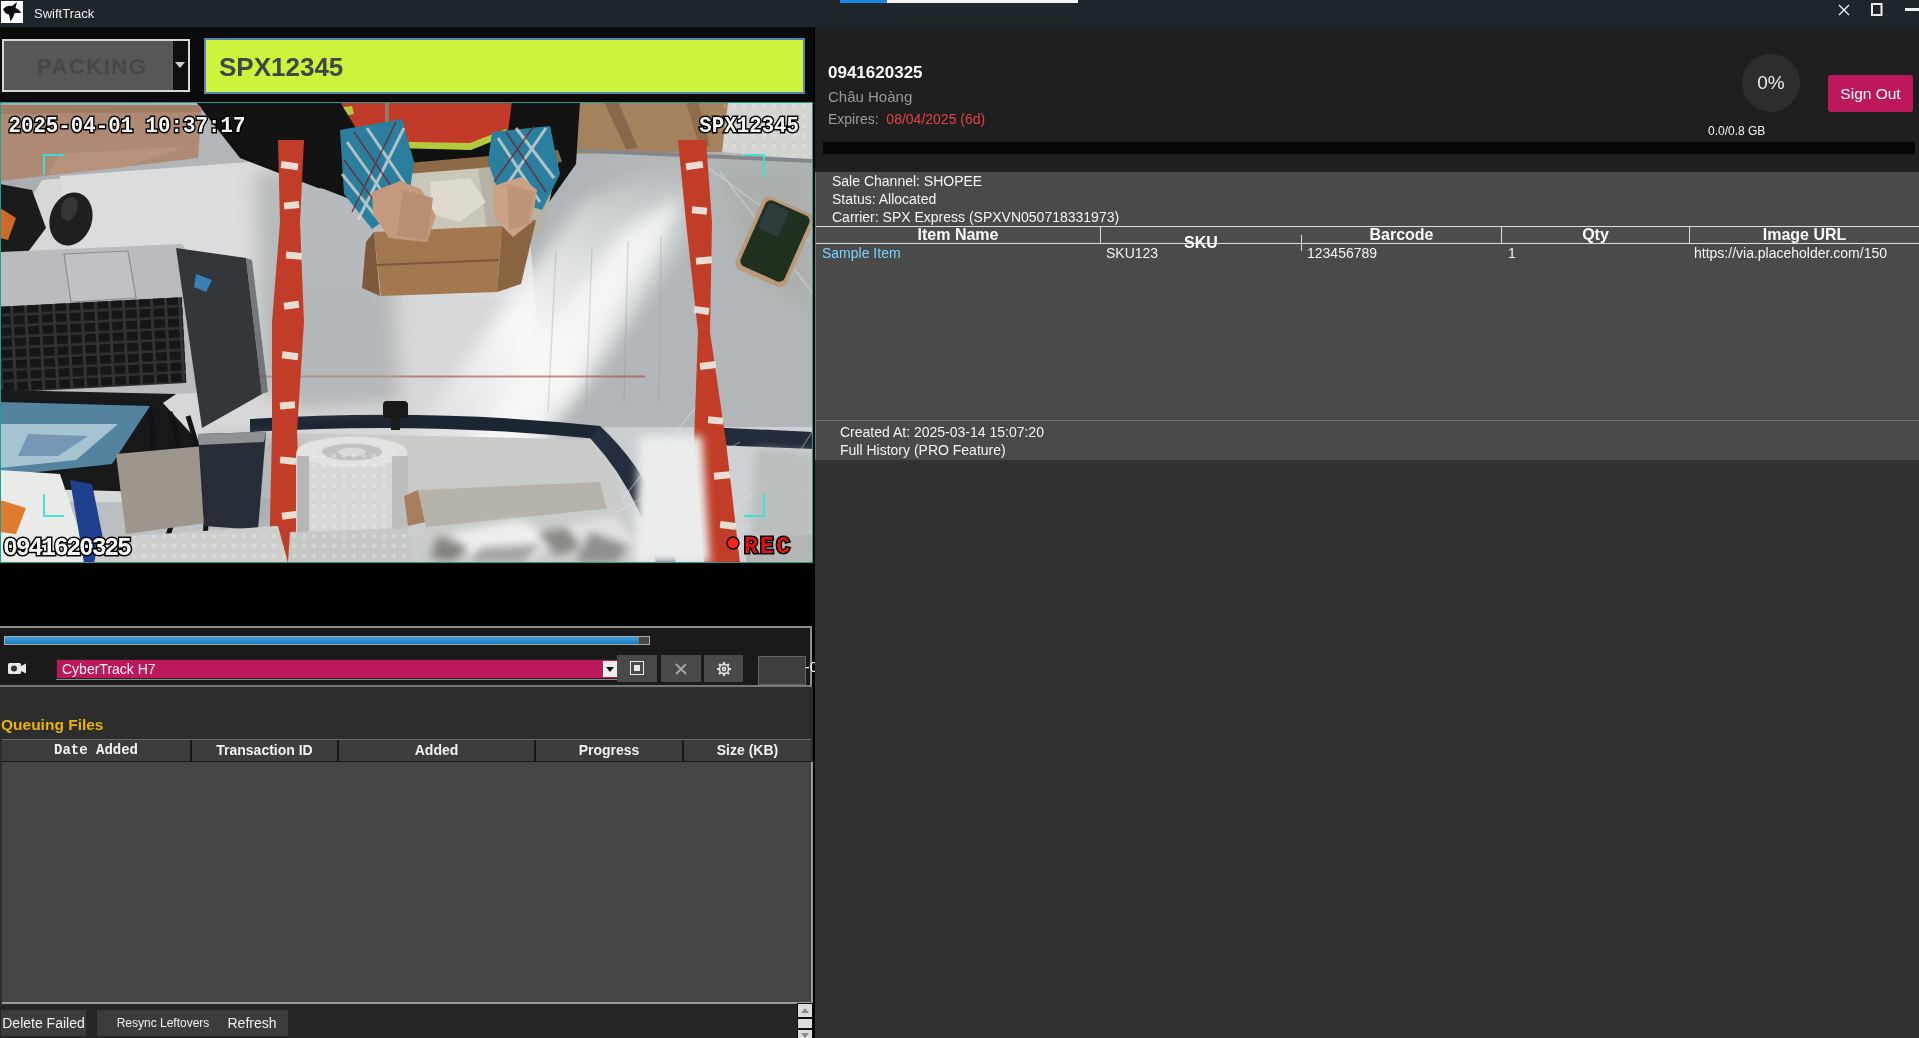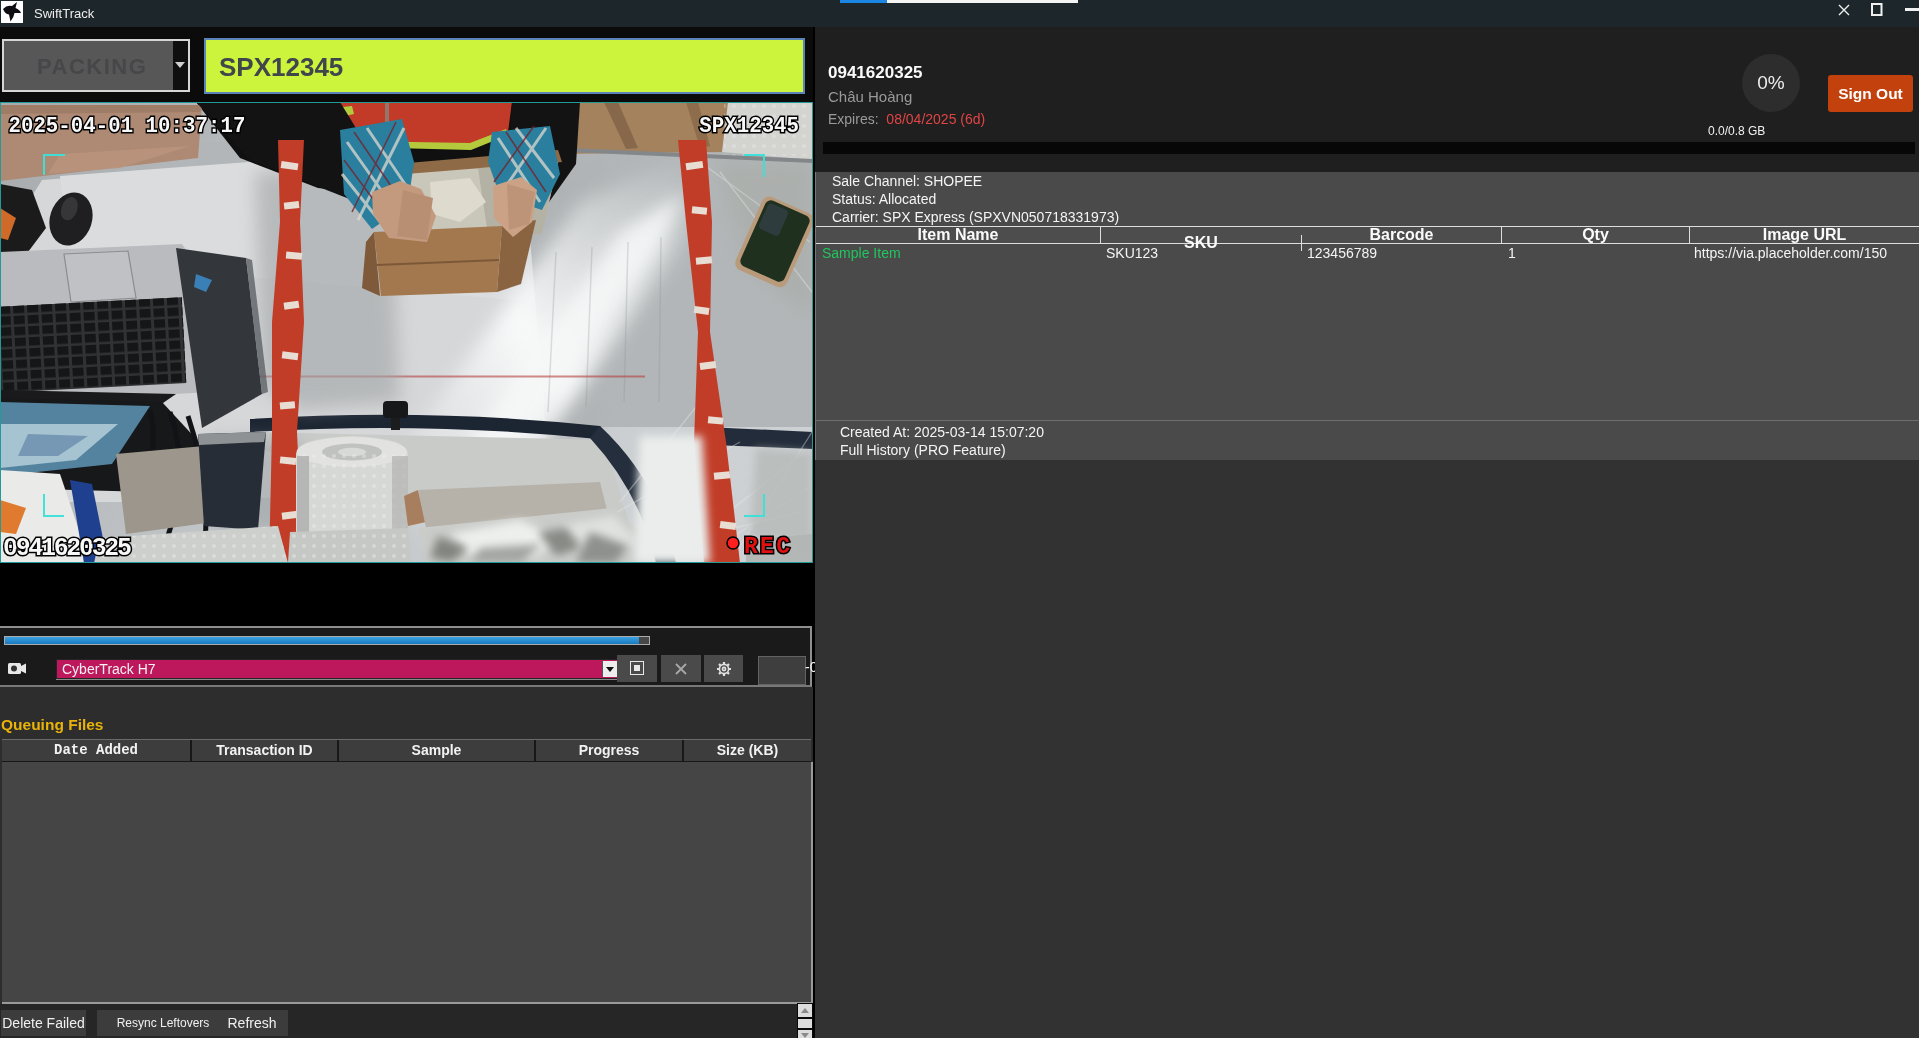--- a/index.html
+++ b/index.html
@@ -325,21 +325,21 @@
     </g>
   </svg>
 </div>
 <div class="a" style="left:758px;top:656px;width:43px;height:29px;background:#3e3e3e;border:1px solid #636363;text-align:center;line-height:21px;font-size:14px;color:#f5f5f5;padding-left:46px;">-04:56</div>
 
 <div class="a" style="left:0;top:687px;width:813px;height:351px;background:#2d2d2d;"></div>
 <div class="a" style="left:1px;top:716px;font-size:15.5px;font-weight:bold;color:#eab308;">Queuing Files</div>
 <div class="a" style="left:2px;top:739px;width:809px;height:23px;background:#3d3d3d;border-top:1px solid #6a6a6a;border-bottom:1px solid #181818;font-size:14px;font-weight:bold;color:#f2f2f2;">
   <div class="a" style="left:0;top:0;width:190px;height:21px;border-right:2px solid #181818;text-align:center;line-height:21px;font-family:Liberation Mono, monospace;">Date Added</div>
   <div class="a" style="left:190px;top:0;width:147px;height:21px;border-right:2px solid #181818;text-align:center;line-height:21px;">Transaction ID</div>
-  <div class="a" style="left:337px;top:0;width:197px;height:21px;border-right:2px solid #181818;text-align:center;line-height:21px;">Sample</div>
+  <div class="a" style="left:337px;top:0;width:197px;height:21px;border-right:2px solid #181818;text-align:center;line-height:21px;">Added</div>
   <div class="a" style="left:534px;top:0;width:148px;height:21px;border-right:2px solid #181818;text-align:center;line-height:21px;">Progress</div>
   <div class="a" style="left:682px;top:0;width:127px;height:21px;text-align:center;line-height:21px;">Size (KB)</div>
 </div>
 <div class="a" style="left:2px;top:762px;width:811px;height:242px;background:#454545;border-right:2px solid #9a9a9a;border-bottom:2px solid #9a9a9a;"></div>
 <div class="a" style="left:0;top:1004px;width:813px;height:34px;background:#262626;"></div>
 <div class="a" style="left:1px;top:1010px;width:85px;height:26px;background:#3c3c3c;text-align:center;line-height:26px;font-size:14px;color:#f0f0f0;white-space:nowrap;">Delete Failed</div>
 <div class="a" style="left:97px;top:1010px;width:132px;height:26px;background:#3c3c3c;text-align:center;line-height:26px;font-size:12px;color:#f0f0f0;white-space:nowrap;">Resync Leftovers</div>
 <div class="a" style="left:216px;top:1010px;width:72px;height:26px;background:#3c3c3c;text-align:center;line-height:26px;font-size:14px;color:#f0f0f0;white-space:nowrap;">Refresh</div>
 
 <div class="a" style="left:797px;top:1003px;width:16px;height:35px;background:#0a0a0a;">
@@ -350,34 +350,34 @@
   <div class="a" style="left:1px;top:27px;width:14px;height:11px;background:#dcdcdc;">
     <div class="a" style="left:3px;top:3px;width:0;height:0;border-left:4px solid transparent;border-right:4px solid transparent;border-top:5px solid #8a8a8a;"></div>
   </div>
 </div>
 
 <div class="a" style="left:815px;top:27px;width:1104px;height:1011px;background:#1f1f1f;"></div>
 <div class="a" style="left:828px;top:63px;font-size:17px;font-weight:bold;color:#fafafa;">0941620325</div>
 <div class="a" style="left:828px;top:88px;font-size:15px;color:#9a9a9a;">Châu Hoàng</div>
 <div class="a" style="left:828px;top:111px;font-size:14px;color:#9a9a9a;">Expires: <span style="color:#e04545;">&nbsp;08/04/2025 (6d)</span></div>
 <div class="a" style="left:1742px;top:54px;width:58px;height:58px;border-radius:50%;background:#2d2d2d;text-align:center;line-height:58px;font-size:19px;color:#ececec;">0%</div>
-<div class="a" style="left:1828px;top:75px;width:85px;height:37px;background:#c2410c;border-radius:3px;text-align:center;line-height:37px;font-size:15.5px;font-weight:bold;color:#fff;">Sign Out</div>
+<div class="a" style="left:1828px;top:75px;width:85px;height:37px;background:#be185d;border-radius:3px;text-align:center;line-height:37px;font-size:15.5px;font-weight:normal;color:#fff;">Sign Out</div>
 <div class="a" style="left:1708px;top:124px;font-size:12px;color:#f0f0f0;">0.0/0.8 GB</div>
 <div class="a" style="left:823px;top:142px;width:1092px;height:12px;background:#070707;"></div>
 
 <div class="a" style="left:815px;top:172px;width:1104px;height:288px;background:#4a4a4a;border-left:1px solid #787878;"></div>
 <div class="a" style="left:832px;top:172px;font-size:14px;color:#f4f4f4;line-height:18px;">Sale Channel: SHOPEE<br>Status: Allocated<br>Carrier: SPX Express (SPXVN050718331973)</div>
 <div class="a" style="left:816px;top:226px;width:1103px;height:18px;background:#4d4d4d;border-top:1px solid #dedede;border-bottom:1px solid #dedede;font-size:16px;font-weight:bold;color:#fafafa;">
   <div class="a" style="left:0;top:0;width:285px;height:16px;border-right:1px solid #dedede;text-align:center;line-height:16px;">Item Name</div>
   <div class="a" style="left:285px;top:0;width:201px;height:16px;border-right:1px solid #dedede;text-align:center;line-height:16px;margin-top:8px;">SKU</div>
   <div class="a" style="left:486px;top:0;width:200px;height:16px;border-right:1px solid #dedede;text-align:center;line-height:16px;">Barcode</div>
   <div class="a" style="left:686px;top:0;width:188px;height:16px;border-right:1px solid #dedede;text-align:center;line-height:16px;">Qty</div>
   <div class="a" style="left:874px;top:0;width:229px;height:16px;text-align:center;line-height:16px;">Image URL</div>
 </div>
-<div class="a" style="left:822px;top:245px;font-size:14px;color:#22c55e;">Sample Item</div>
+<div class="a" style="left:822px;top:245px;font-size:14px;color:#7dd3fc;">Sample Item</div>
 <div class="a" style="left:1106px;top:245px;font-size:14px;color:#f4f4f4;">SKU123</div>
 <div class="a" style="left:1307px;top:245px;font-size:14px;color:#f4f4f4;">123456789</div>
 <div class="a" style="left:1508px;top:245px;font-size:14px;color:#f4f4f4;">1</div>
 <div class="a" style="left:1694px;top:245px;font-size:14px;color:#f4f4f4;">https://via.placeholder.com/150</div>
 
 <div class="a" style="left:815px;top:420px;width:1104px;height:1px;background:#6e6e6e;"></div>
 <div class="a" style="left:832px;top:424px;font-size:14px;color:#f4f4f4;line-height:17.5px;margin-left:8px;">Created At: 2025-03-14 15:07:20<br>Full History (PRO Feature)</div>
 <div class="a" style="left:815px;top:460px;width:1104px;height:578px;background:#323232;"></div>
 
 </body></html>

